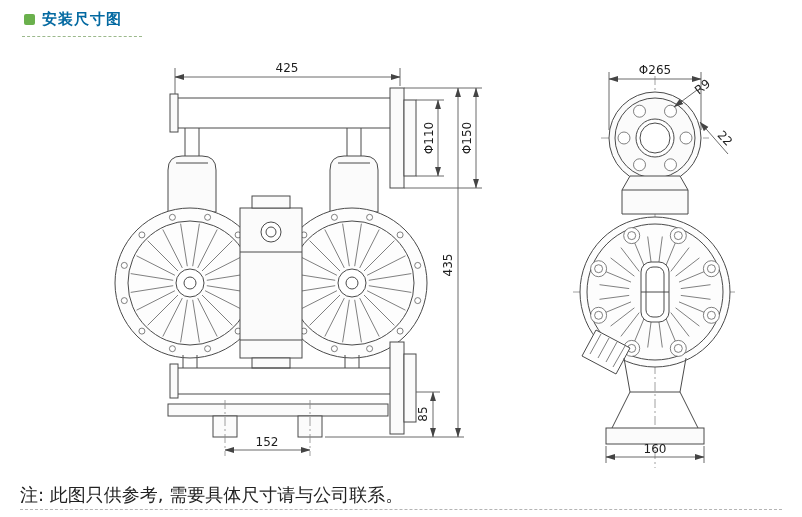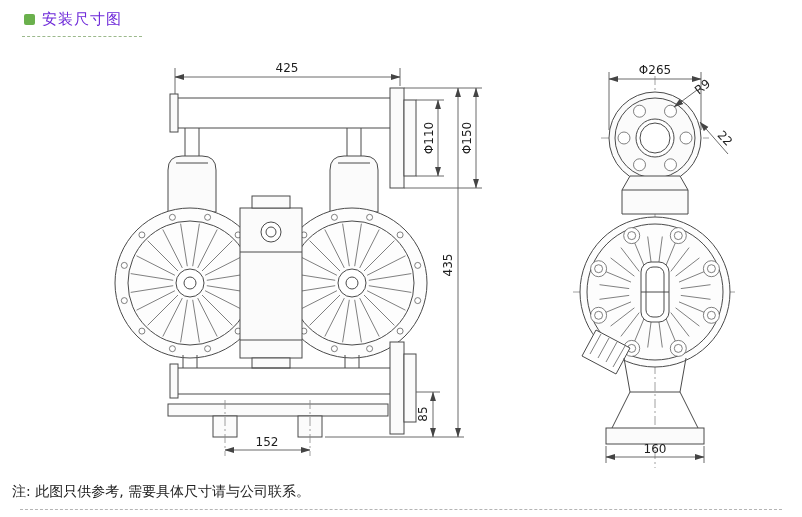--- a/index.html
+++ b/index.html
@@ -3,22 +3,22 @@
 <meta charset="utf-8">
 <style>
   html,body{margin:0;padding:0;}
   body{
     width:802px;height:517px;position:relative;background:#ffffff;
     font-family:"DejaVu Sans","Liberation Sans",sans-serif;overflow:hidden;
   }
   .header{position:absolute;left:22px;top:8px;z-index:2;}
   .header-row{display:flex;align-items:center;gap:7px;padding:2px 6px 7px 2px;border-bottom:1px dashed #9cb98c;min-width:112px;}
   .bullet{width:11px;height:11px;background:#6ab04c;border-radius:2px;flex:0 0 auto;}
-  .title{color:#6d28d9;font-weight:normal;font-size:15px;letter-spacing:1px;white-space:nowrap;}
-  .note{position:absolute;left:12px;top:483px;font-size:14px;color:#222;z-index:2;white-space:nowrap;}
+  .title{color:#0369a1;font-weight:bold;font-size:15px;letter-spacing:1px;white-space:nowrap;}
+  .note{position:absolute;left:20px;top:483px;font-size:18px;color:#222;z-index:2;white-space:nowrap;}
   .bottom-dash{position:absolute;left:20px;top:509px;width:762px;height:0;border-top:1px dashed #b5b5b5;z-index:2;}
   svg.drawing{position:absolute;left:0;top:0;}
   .ln{stroke:#4a4a4a;stroke-width:1;}
   .thin{stroke:#5f5f5f;stroke-width:0.8;}
   .dim{stroke:#5a5a5a;stroke-width:0.9;}
   .cl{stroke:#888;stroke-width:0.8;stroke-dasharray:9 3 2 3;}
   text.dtxt{stroke:none;fill:#1d1d1d;font-size:12px;font-family:"DejaVu Sans",sans-serif;}
 </style>
 </head>
 <body>

